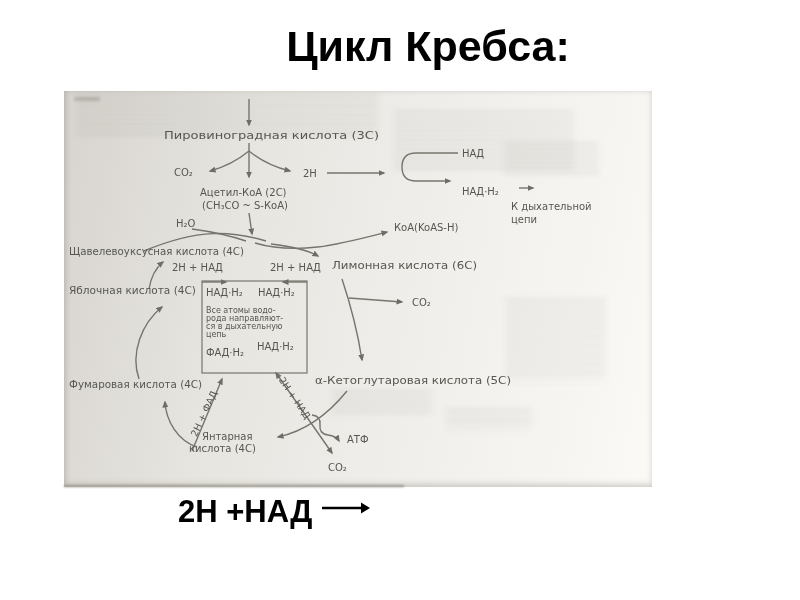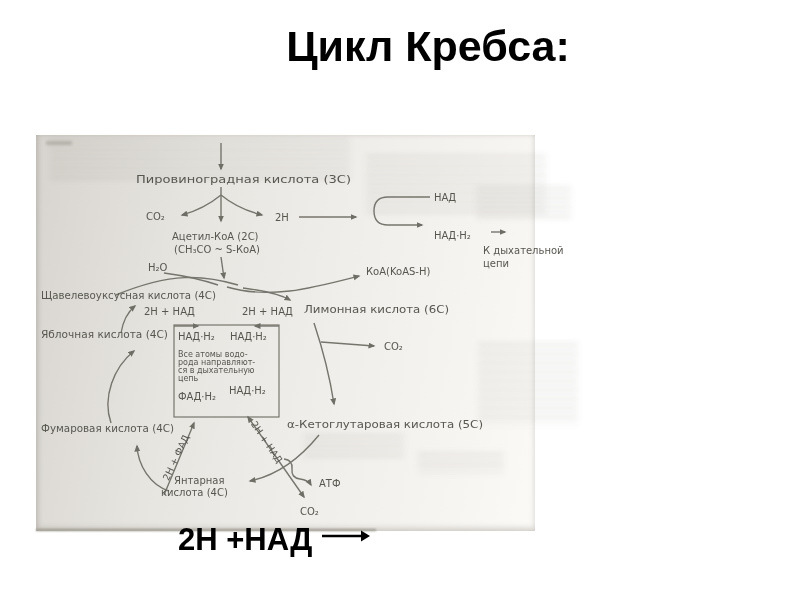--- a/index.html
+++ b/index.html
@@ -1,32 +1,32 @@
 <!DOCTYPE html>
 <html><head>
 <meta charset="utf-8">
 <style>
   html,body{margin:0;padding:0;background:#ffffff;}
   .slide{position:relative;width:800px;height:600px;background:#ffffff;overflow:hidden;
          font-family:"Liberation Sans",sans-serif;}
   .title{position:absolute;top:22px;left:0;width:100%;text-align:center;
          font-size:43px;font-weight:bold;color:#000;letter-spacing:0px;margin-left:28px;}
-  .scan{position:absolute;left:36px;top:91px;width:499px;height:396px;
+  .scan{position:absolute;left:64px;top:91px;width:588px;height:396px;
         background:linear-gradient(100deg,#d7d4cf 0%,#e7e5e0 30%,#efede9 55%,#f7f5f2 85%,#fbfaf7 100%);
-        box-shadow:inset 0 -3px 6px rgba(120,115,105,0.25), inset 2px 0 5px rgba(120,115,105,0.18);margin-top:44px;}
+        box-shadow:inset 0 -3px 6px rgba(120,115,105,0.25), inset 2px 0 5px rgba(120,115,105,0.18);}
   .scan svg{position:absolute;left:0;top:0;}
   .artifact{position:absolute;filter:blur(3px);opacity:0.13;pointer-events:none;
         background:repeating-linear-gradient(180deg,#6b685e 0 4px,transparent 4px 9px);}
   .artifact.dark{opacity:0.3;filter:blur(1.5px);}
   .scan-edge{position:absolute;left:0;bottom:0;width:340px;height:2px;background:#9b988e;filter:blur(1px);}
   .dtext{font-family:"DejaVu Sans",sans-serif;font-size:10px;fill:#57564f;}
   .dsmall{font-family:"DejaVu Sans",sans-serif;font-size:8px;fill:#57564f;}
   .ddiag{font-family:"DejaVu Sans",sans-serif;font-size:9.5px;fill:#57564f;}
   .arrow{stroke:#76756d;stroke-width:1.4;fill:none;}
-  .formula{position:absolute;left:178px;top:515px;display:flex;align-items:center;
+  .formula{position:absolute;left:178px;top:487px;display:flex;align-items:center;
            font-size:31px;font-weight:bold;color:#000;}
   .formula .arrow-wrap{margin:0 10px 14px 10px;display:inline-block;}
 </style>
 </head>
 <body>
 
 <div class="slide">
 
   <div class="title">Цикл Кребса:</div>
 

